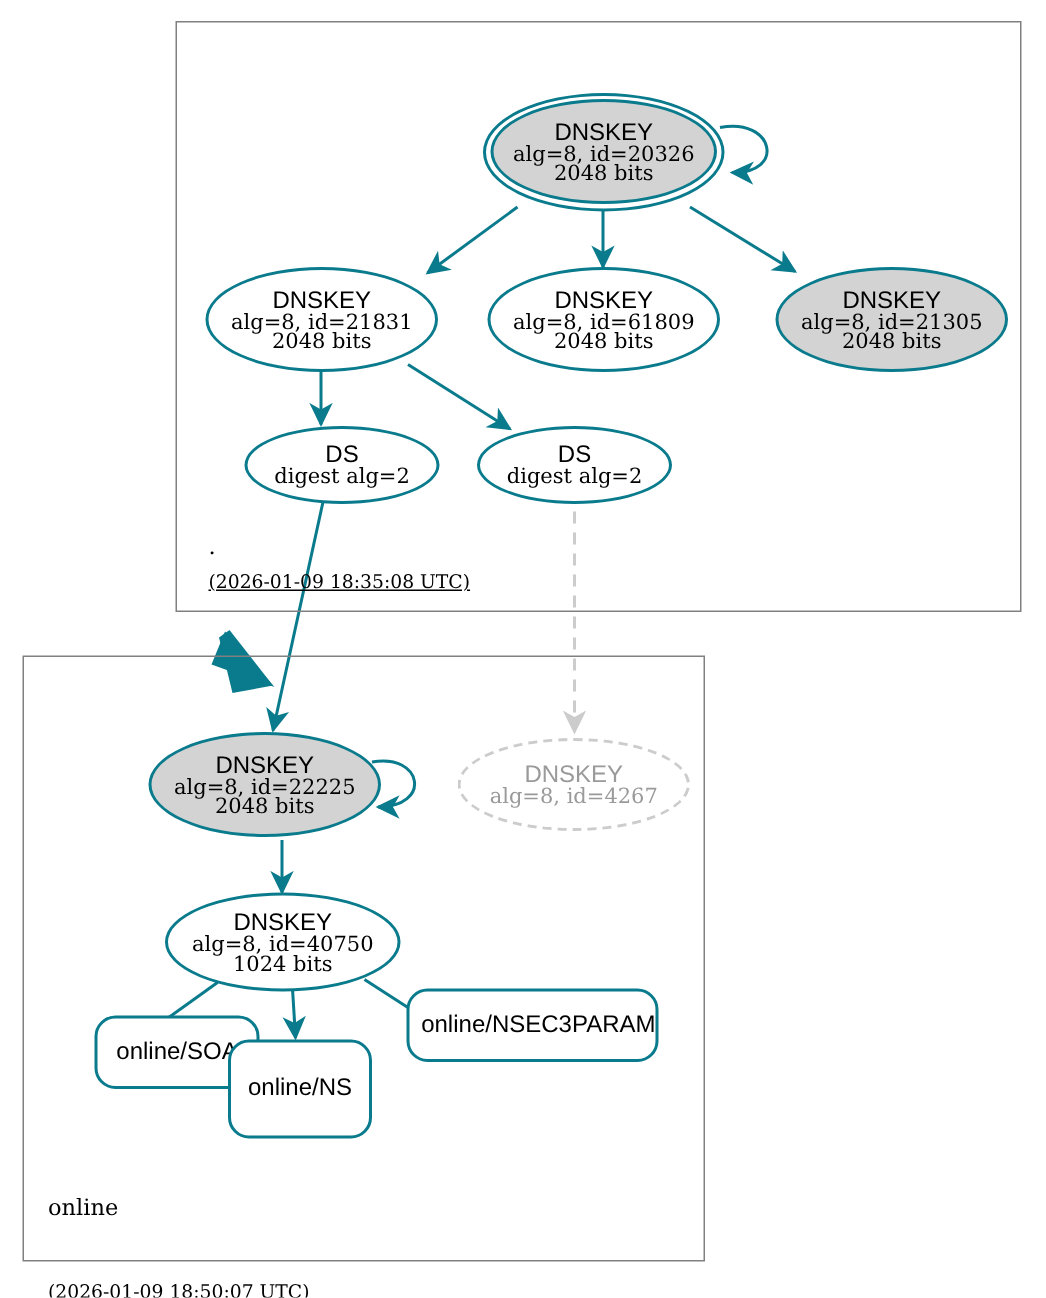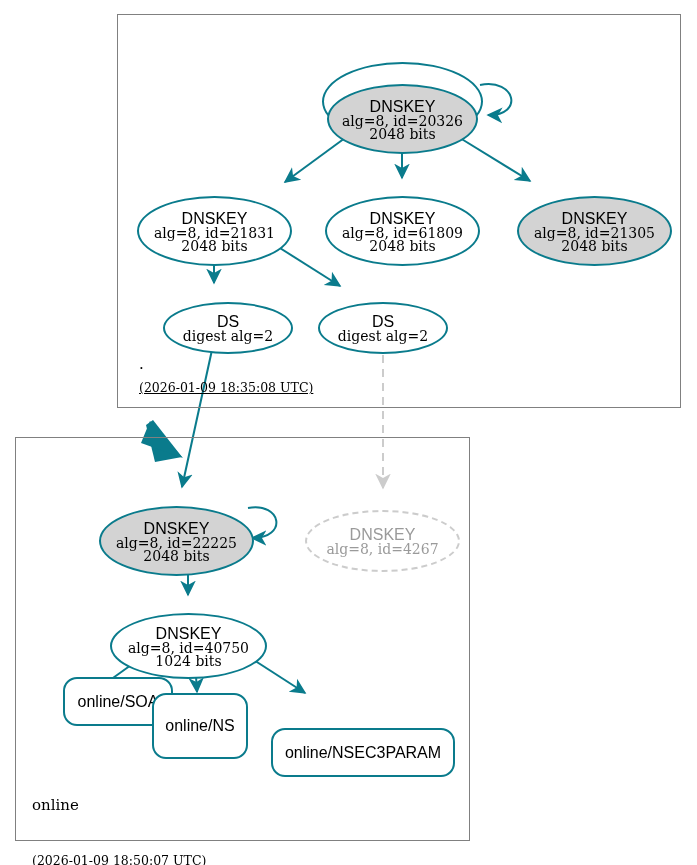--- a/index.html
+++ b/index.html
@@ -5,21 +5,21 @@
   html,body{margin:0;padding:0;background:#ffffff;}
   body{width:697px;height:865px;position:relative;overflow:hidden;
        font-family:"Liberation Sans",sans-serif;}
   #canvas{position:absolute;left:0;top:0;width:697px;height:865px;}
   .zone-box{position:absolute;border:1px solid #808080;background:transparent;box-sizing:border-box;}
   .zone-label{position:absolute;font-family:"DejaVu Serif",serif;color:#000;white-space:nowrap;}
   .zone-name{font-size:15px;}
   .zone-time{font-size:12.5px;text-decoration:underline;}
   .node{position:absolute;display:flex;flex-direction:column;align-items:center;justify-content:center;
         box-sizing:border-box;text-align:center;}
-  .ellipse{border-radius:50%;margin-top:18px;}
+  .ellipse{border-radius:50%;}
   .ell-solid{border:2px solid #0a7b8c;}
   .ell-dash{border:2px dashed #cccccc;}
   .fill-gray{background:#d3d3d3;}
   .fill-white{background:#ffffff;}
   .t1{font-size:16px;line-height:17px;color:#000;font-family:"Liberation Sans",sans-serif;}
   .t2{font-family:"DejaVu Serif",serif;font-size:14px;line-height:13px;color:#000;}
   .t1g{color:#9a9a9a;}
   .t2g{color:#9a9a9a;}
   .rrbox{position:absolute;border:2px solid #0a7b8c;background:#fff;border-radius:14px;
          display:flex;align-items:center;justify-content:center;box-sizing:border-box;}
@@ -133,15 +133,15 @@
   <div class="t2">alg=8, id=40750</div>
   <div class="t2">1024 bits</div>
 </div>
 
 <div class="rrbox" style="left:25px;top:677px;width:110px;height:49px;margin-left:38px;">
   <span>online/SOA</span>
 </div>
 <div class="rrbox" style="left:152px;top:693px;width:96px;height:66px;">
   <span>online/NS</span>
 </div>
-<div class="rrbox" style="left:271px;top:728px;width:184px;height:49px;">
+<div class="rrbox" style="left:271px;top:659px;width:168px;height:49px;justify-content:flex-end;">
   <span>online/NSEC3PARAM</span>
 </div>
 
 </body></html>

